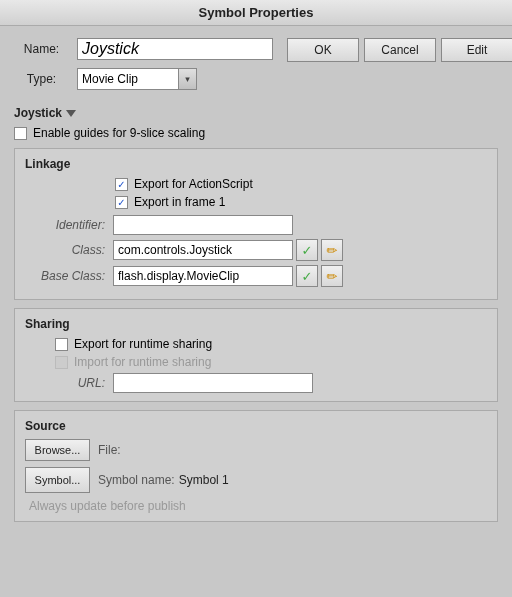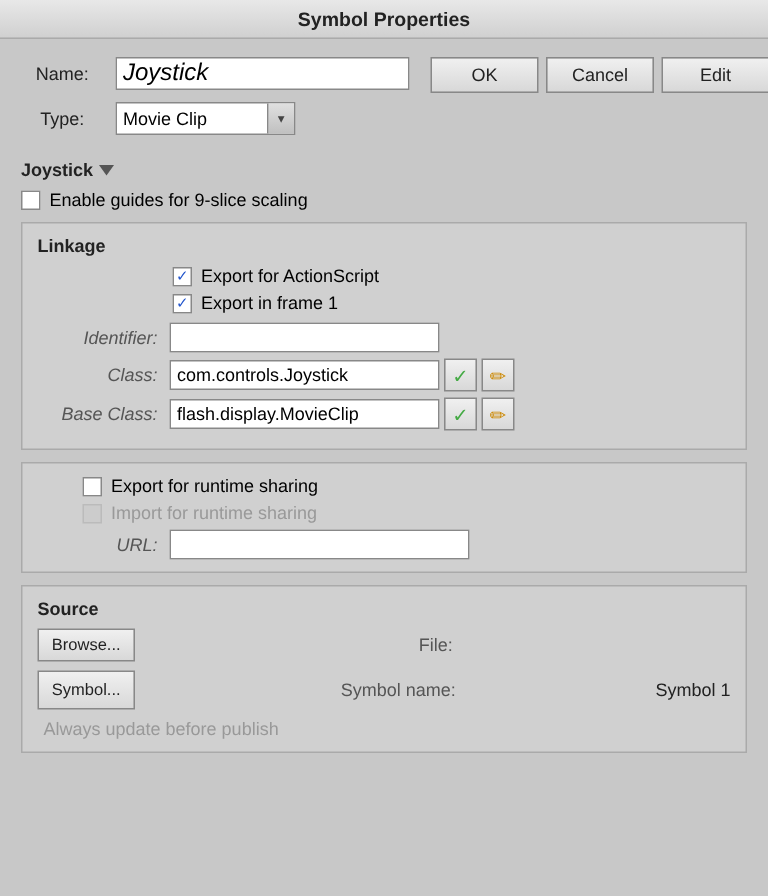--- a/index.html
+++ b/index.html
@@ -194,21 +194,20 @@
       align-items: center;
       margin-bottom: 4px;
     }
     .disabled-text {
       color: #999;
     }
     .source-row {
       display: flex;
       align-items: center;
       margin-bottom: 6px;
-      justify-content: space-between;
     }
     .source-label {
       color: #555;
       font-size: 12px;
     }
     .source-value {
       color: #222;
       font-size: 12px;
     }
     .always-update {
@@ -298,20 +297,21 @@
       <div class="icon-btn">
         <span class="check-icon">✓</span>
       </div>
       <div class="icon-btn">
         <span class="pencil-icon">✏</span>
       </div>
     </div>
   </div>
 
   <div class="section-box">
+    <div class="section-title">Sharing</div>
     <div class="sharing-row" style="padding-left:30px;">
       <div class="checkbox"></div>
       <span>Export for runtime sharing</span>
     </div>
     <div class="sharing-row" style="padding-left:30px; margin-top:4px;">
       <div class="checkbox" style="border-color:#bbb; background:#ccc;"></div>
       <span class="disabled-text">Import for runtime sharing</span>
     </div>
     <div class="url-row">
       <span class="linkage-label">URL:</span>

